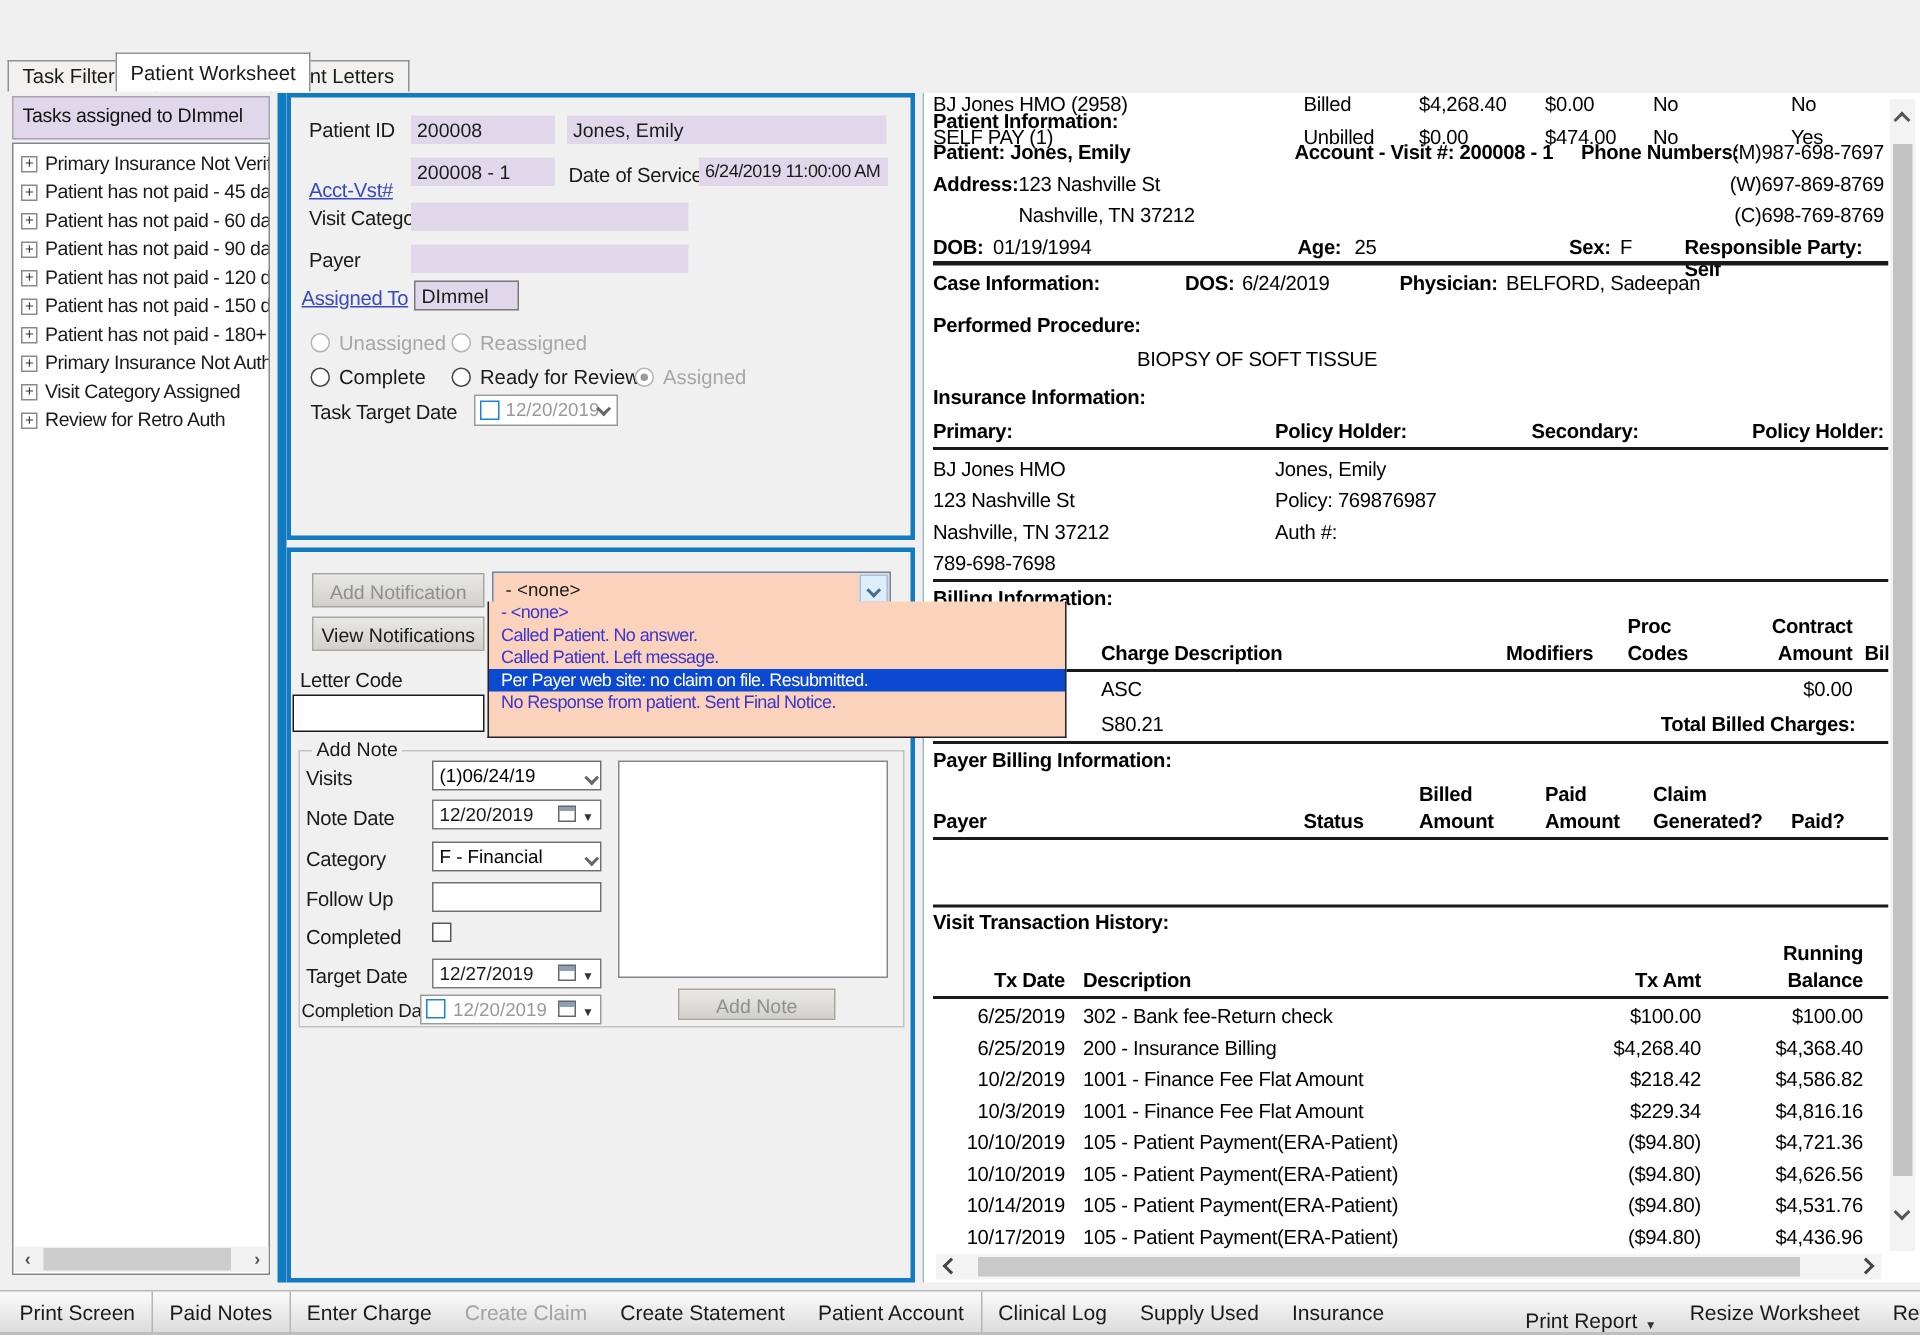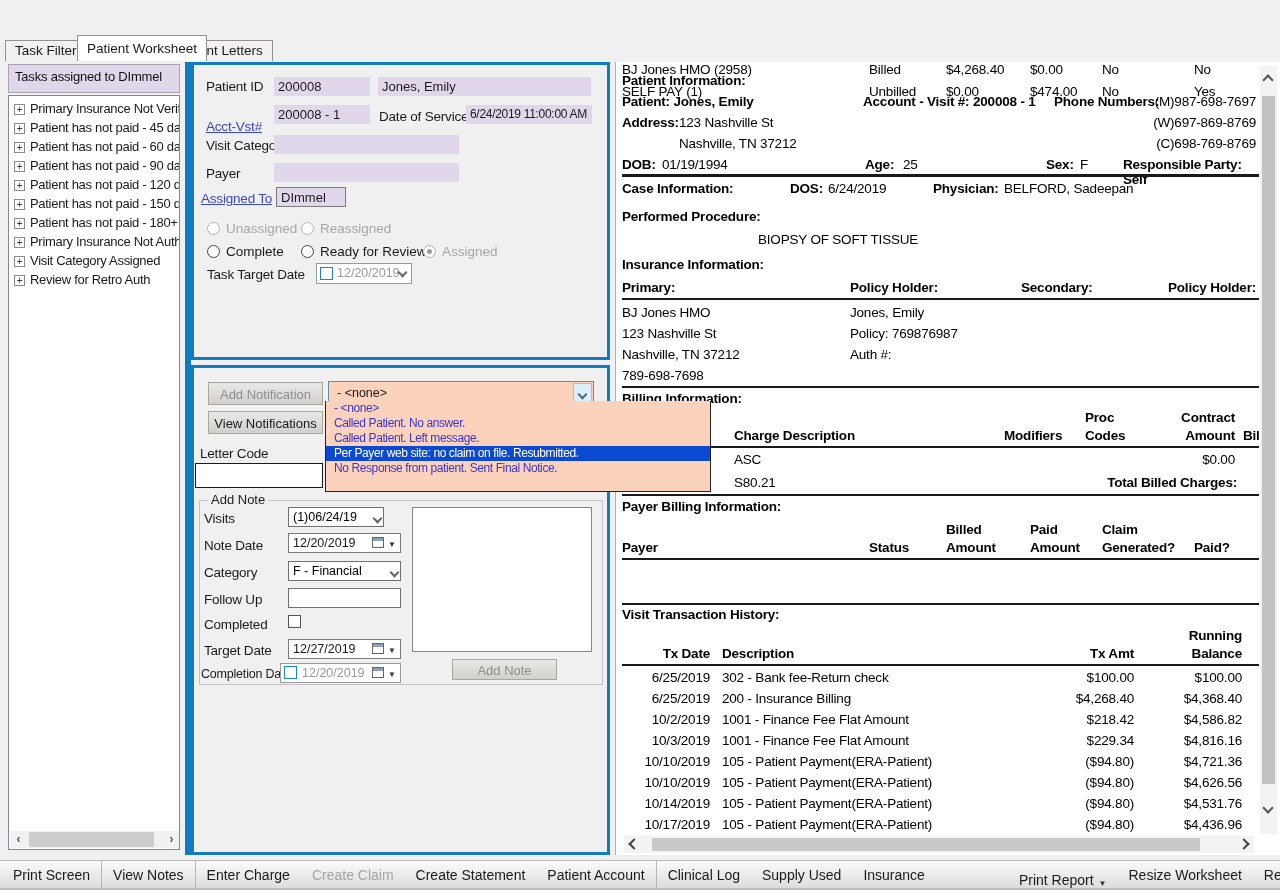--- a/index.html
+++ b/index.html
@@ -201,21 +201,21 @@
 
     <div id="notif-combo">
       <span class="val">- &lt;none&gt;</span>
       <span class="arrbox"><span class="chev" style="margin-top:3px;"></span></span>
     </div>
 
     <div class="groupbox" style="left:5px;top:132px;width:404px;height:185px;">
       <span class="gblabel">Add Note</span>
 
       <span class="flabel" style="left:4px;top:10px;">Visits</span>
-      <div class="combo" style="left:88px;top:6px;width:96px;height:20px;">
+      <div class="combo" style="left:88px;top:6px;width:113px;height:20px;">
         <span class="val">(1)06/24/19</span>
         <span class="cbtn"><span class="chev" style="border-color:#666;"></span></span>
       </div>
 
       <span class="flabel" style="left:4px;top:37px;">Note Date</span>
       <div class="datectl" style="left:88px;top:32px;width:113px;height:20px;">
         <span class="txt">12/20/2019</span>
         <span class="cal" style="right:16px;top:3px;"></span>
         <span class="dcarr" style="right:4px;top:6px;">▼</span>
       </div>
@@ -441,21 +441,21 @@
 
   <div id="toolbar">
     <div id="tb-grip"></div>
     <div id="tb-items">
 
         <span class="tbi">
           <span>Print Screen</span>
         </span>
 
         <span class="tbi">
-          <span>View Notes</span>
+          <span>Paid Notes</span>
         </span>
 
         <span class="tbi">
           <span>Enter Charge</span>
         </span>
 
         <span class="tbi disabled">
           <span>Create Claim</span>
         </span>
 

